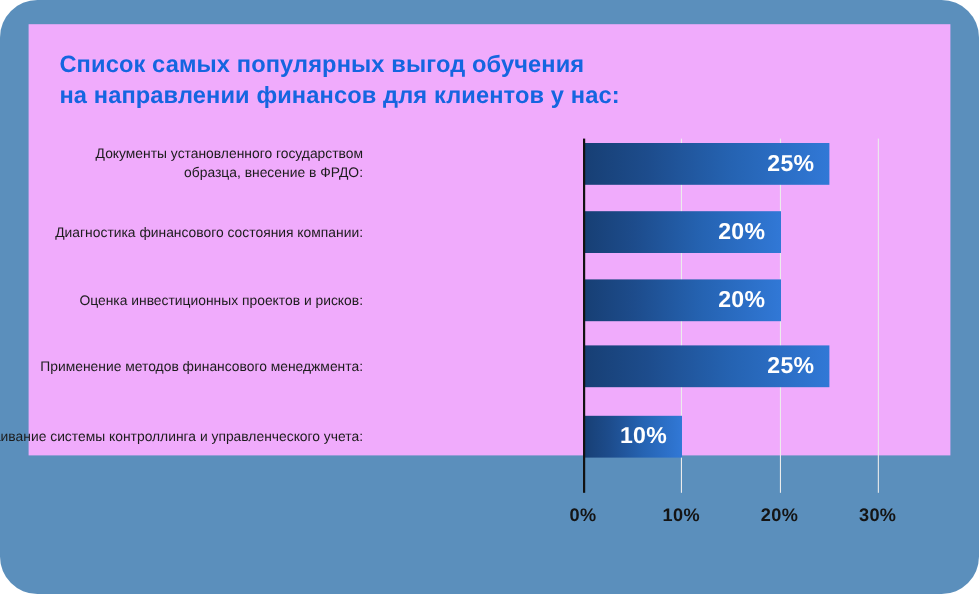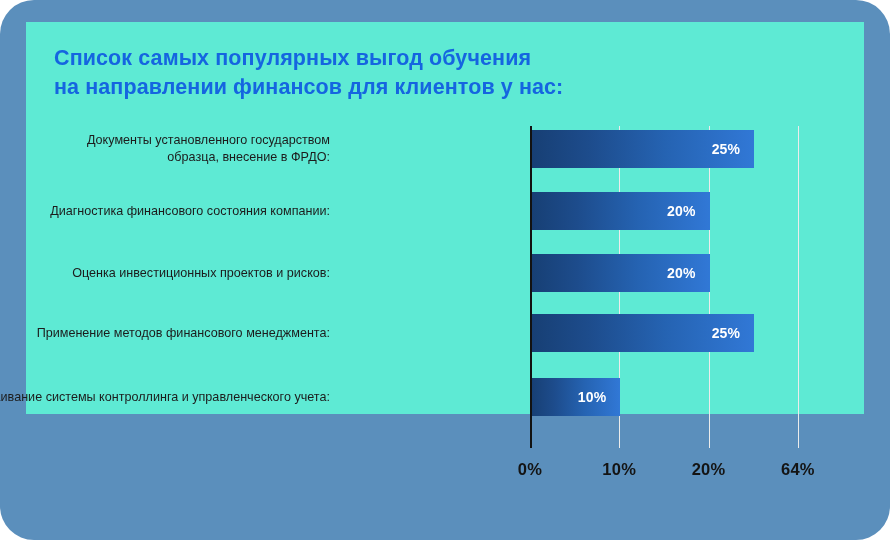--- a/index.html
+++ b/index.html
@@ -27,21 +27,21 @@
     box-sizing: border-box;
   }
 
   
   #card {
     position: absolute;
     left: 26px;
     top: 22px;
     width: 838px;
     height: 392px;
-    background: #5eead4;
+    background: #f0abfc;
     box-sizing: border-box;
   }
 
   
   #title {
     position: absolute;
     left: 28px;
     top: 22px;
     width: 700px;
     color: #1565e0;
@@ -105,21 +105,21 @@
     top: 0;
     height: 38px;
     background: linear-gradient(90deg, #173f74 0%, #1d4c8c 26%, #2563b2 60%, #3178d6 100%);
     display: flex;
     align-items: center;
     justify-content: flex-end;
     z-index: 3;
   }
   .bar-value {
     color: #ffffff;
-    font-size: 14px;
+    font-size: 21px;
     font-weight: bold;
     letter-spacing: 0.2px;
     padding-right: 14px;
     white-space: nowrap;
   }
 
   
   .tick {
     position: absolute;
     top: 348px;
@@ -179,18 +179,18 @@
             <div class="cat-label">Выстраивание системы контроллинга и управленческого учета:</div>
             <div class="bar" style="left: 505px; width: 89.3px;">
               <span class="bar-value">10%</span>
             </div>
           </div>
         </div>
       <div id="ticks-layer">
           <div class="tick" style="left: 504px;">0%</div>
           <div class="tick" style="left: 593.3px;">10%</div>
           <div class="tick" style="left: 682.6px;">20%</div>
-          <div class="tick" style="left: 771.9px;">64%</div>
+          <div class="tick" style="left: 771.9px;">30%</div>
         </div>
     </div>
 
   </div>
 </div>
 
 </body></html>

